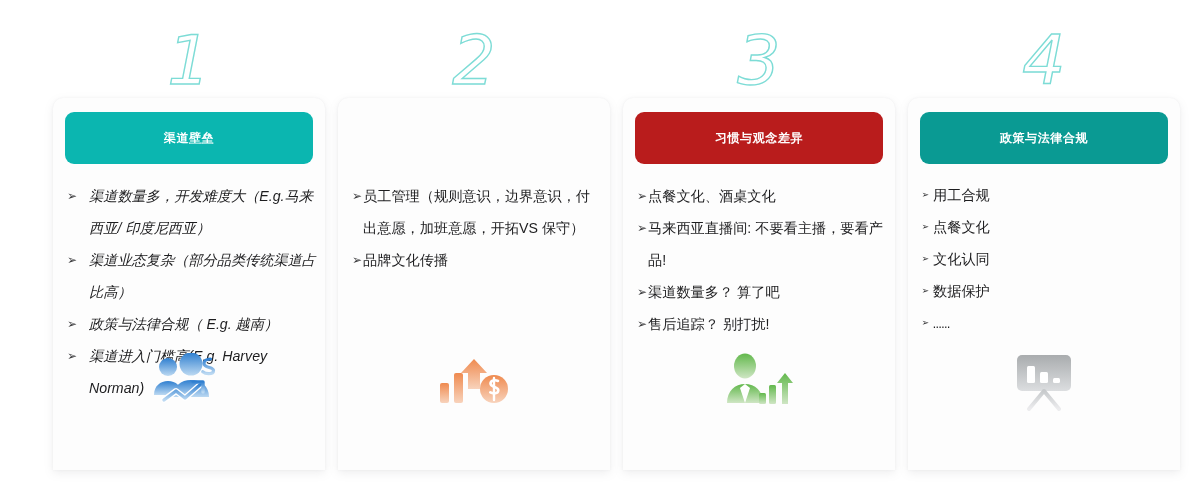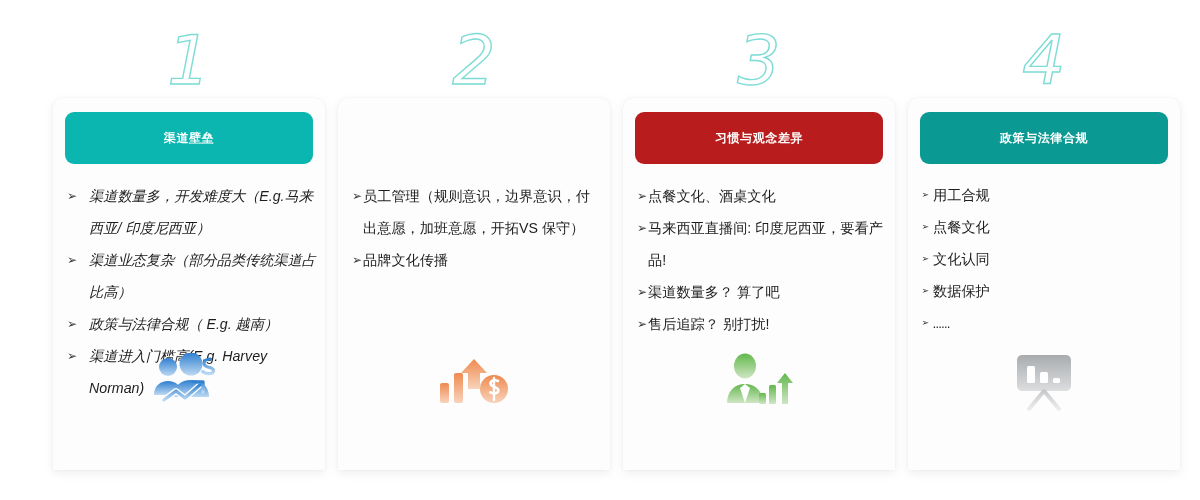--- a/index.html
+++ b/index.html
@@ -206,21 +206,21 @@
       <div class="card-header" style="background: #b91c1c;">
         <span>习惯与观念差异</span>
       </div>
       <div class="bullets tight">
         <div class="bullet">
           <span class="marker">➢</span>
           <span class="btext">点餐文化、酒桌文化</span>
         </div>
         <div class="bullet">
           <span class="marker">➢</span>
-          <span class="btext">马来西亚直播间: 印度尼西亚，要看产品!</span>
+          <span class="btext">马来西亚直播间: 不要看主播，要看产品!</span>
         </div>
         <div class="bullet">
           <span class="marker">➢</span>
           <span class="btext">渠道数量多？ 算了吧</span>
         </div>
         <div class="bullet">
           <span class="marker">➢</span>
           <span class="btext">售后追踪？ 别打扰!</span>
         </div>
       </div>

